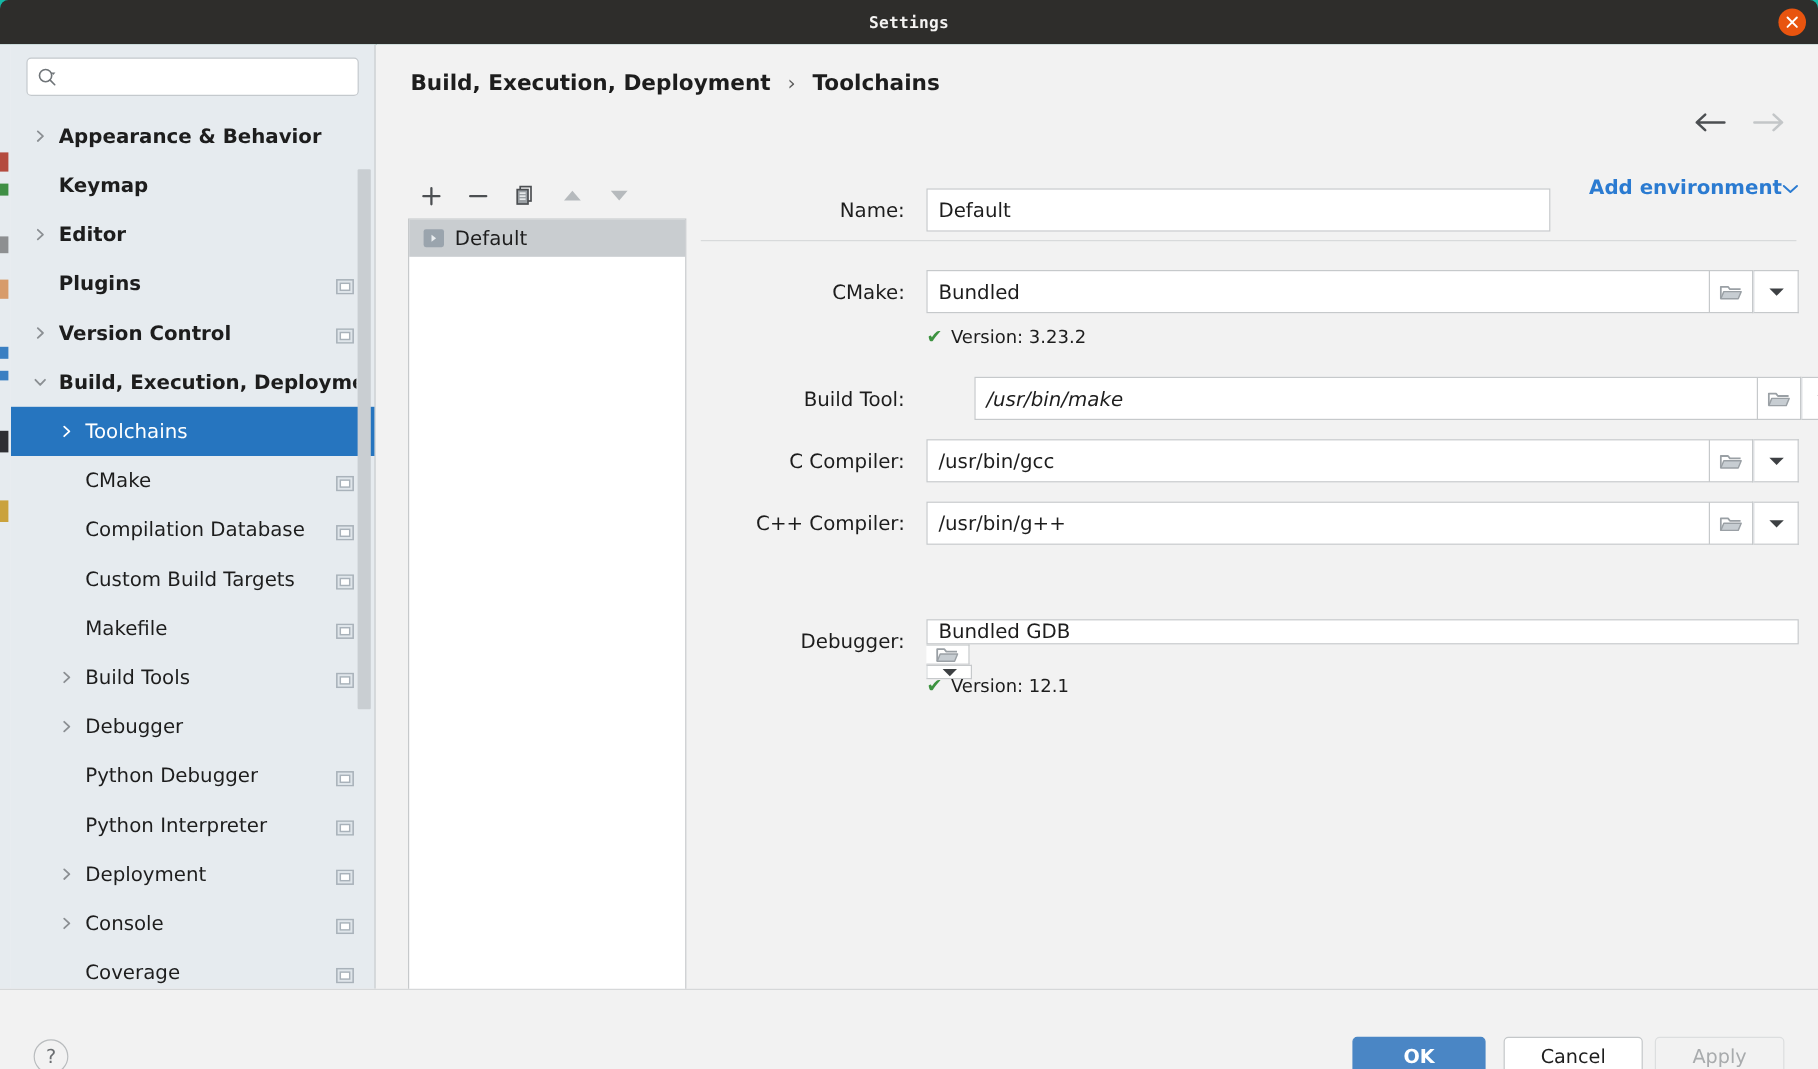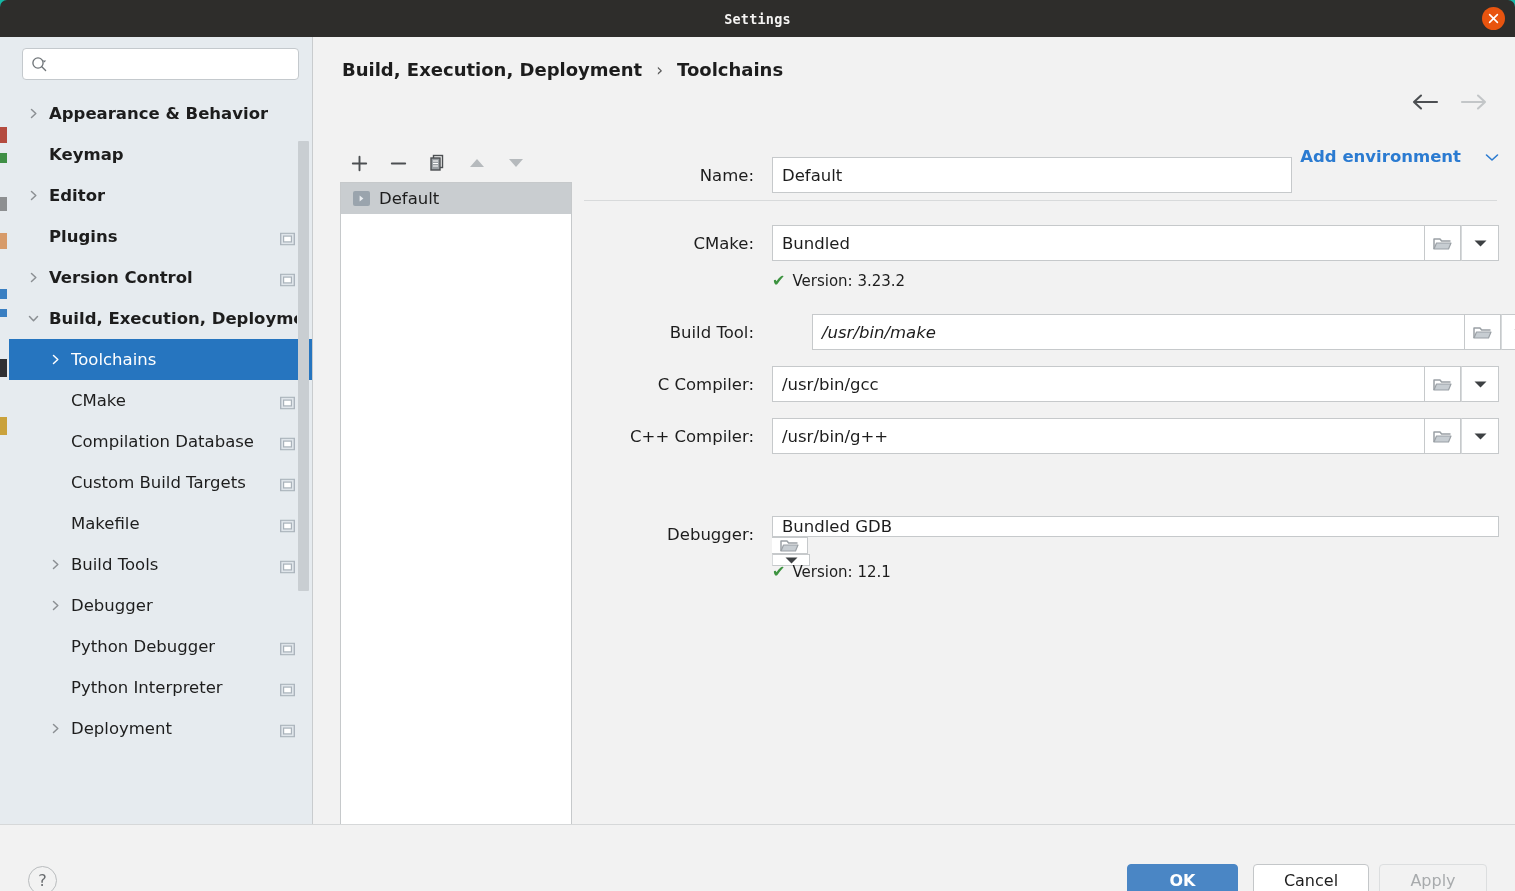--- a/index.html
+++ b/index.html
@@ -235,21 +235,21 @@
   }
   .check { color: #3d9340; font-size: 16px; line-height: 1; }
 
   #separator {
     position: absolute; left: 0px; top: 63px;
     width: 913px; height: 1px; background: #d8dadb;
   }
 
   #add-env {
     position: absolute; right: 0px; top: 10px;
-    display: flex; align-items: flex-start; gap: 24px;
+    display: flex; align-items: flex-start; gap: 0;
     color: #2b7bd1; font-size: 16.5px; font-weight: bold;
     cursor: pointer;
   }
 
   
   #footer {
     position: absolute; left: 0; top: 787px;
     width: 1515px; height: 104px;
     background: #f2f2f2;
     border-top: 1px solid #d6d8d9;
@@ -458,20 +458,40 @@
                 <rect x="3.6" y="3.6" width="7.8" height="5.8" fill="#ffffff" stroke="#a9b2ba" stroke-width="1.2"></rect>
               </svg></span>
           </div>
           <div class="tree-item lvl2">
             <span class="arrow">
               <svg width="13" height="13" viewBox="0 0 13 13">
                 <path d="M4.5 2.5 L8.8 6.5 L4.5 10.5" stroke="currentColor" stroke-width="1.5" fill="none" stroke-linecap="round" stroke-linejoin="round"></path>
               </svg>
             </span>
             <span class="label">Deployment</span>
+            <span class="badge"><svg width="15" height="13" viewBox="0 0 15 13">
+                <rect x="0.7" y="0.7" width="13.6" height="11.6" fill="#dfe5ea" stroke="#a9b2ba" stroke-width="1.3"></rect>
+                <rect x="3.6" y="3.6" width="7.8" height="5.8" fill="#ffffff" stroke="#a9b2ba" stroke-width="1.2"></rect>
+              </svg></span>
+          </div>
+          <div class="tree-item lvl2">
+            <span class="arrow">
+              <svg width="13" height="13" viewBox="0 0 13 13">
+                <path d="M4.5 2.5 L8.8 6.5 L4.5 10.5" stroke="currentColor" stroke-width="1.5" fill="none" stroke-linecap="round" stroke-linejoin="round"></path>
+              </svg>
+            </span>
+            <span class="label">Console</span>
+            <span class="badge"><svg width="15" height="13" viewBox="0 0 15 13">
+                <rect x="0.7" y="0.7" width="13.6" height="11.6" fill="#dfe5ea" stroke="#a9b2ba" stroke-width="1.3"></rect>
+                <rect x="3.6" y="3.6" width="7.8" height="5.8" fill="#ffffff" stroke="#a9b2ba" stroke-width="1.2"></rect>
+              </svg></span>
+          </div>
+          <div class="tree-item lvl2">
+            <span class="arrow blank"></span>
+            <span class="label">Coverage</span>
             <span class="badge"><svg width="15" height="13" viewBox="0 0 15 13">
                 <rect x="0.7" y="0.7" width="13.6" height="11.6" fill="#dfe5ea" stroke="#a9b2ba" stroke-width="1.3"></rect>
                 <rect x="3.6" y="3.6" width="7.8" height="5.8" fill="#ffffff" stroke="#a9b2ba" stroke-width="1.2"></rect>
               </svg></span>
           </div>
           <div id="tree-scroll-track">
           <div id="tree-scroll-thumb"></div>
         </div>
       </div>
     </div>

